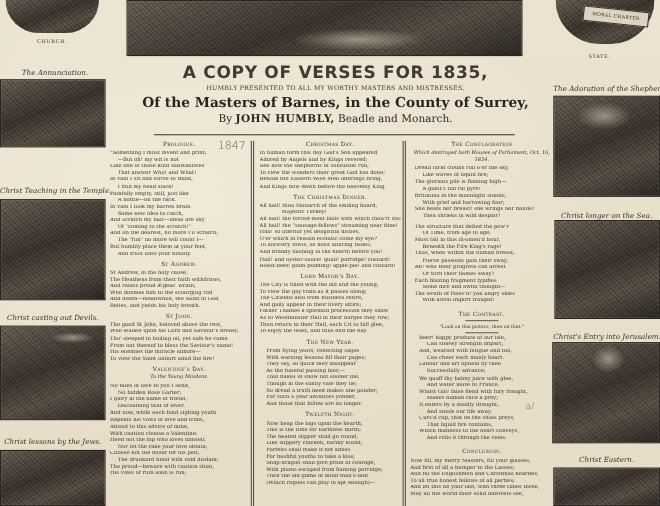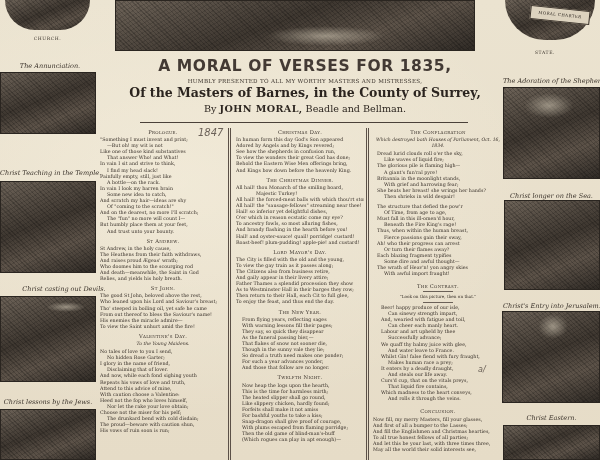--- a/index.html
+++ b/index.html
@@ -78,55 +78,55 @@
     text-align: center; font-size: 5.2px; letter-spacing: 0.3px;
     margin: 3px 0 2px; font-variant: small-caps;
   }
   .col .sub { text-align: center; font-style: italic; font-size: 4.6px; margin-bottom: 2px; }
   .col .line { white-space: nowrap; overflow: hidden; }
   .col .ind { padding-left: 7px; }
   .vrule { position: absolute; width: 1.2px; background: #5b5047; }
   .vrule.double { width: 3px; background: transparent; border-left: 1px solid #5b5047; border-right: 1px solid #5b5047; }
   .pencil {
     position: absolute; font-family: "DejaVu Sans", sans-serif;
-    font-style: italic; font-size: 10px; color: #6b6158; font-weight: 300;
+    font-size: 10px; color: #6b6158; font-weight: 300;
   }
   .small-rule { height: 0.8px; background: #6b6158; width: 30px; margin: 2px auto; }
 </style>
 </head>
 <body>
 
 <div class="sheet"></div>
 
 <div class="woodcut" style="left:5px;top:0;width:85px;height:30px;border-radius:0 0 40px 40px;border:none;"></div>
 <div class="small-caps-caption" style="left:25px;top:36px;width:45px;">CHURCH.</div>
 
 <div class="woodcut" style="left:115px;top:0;width:360px;height:51px;">
   <div class="light" style="left:150px;top:25px;width:120px;height:20px;"></div>
 </div>
 
 <div class="woodcut" style="left:505px;top:0;width:90px;height:40px;border-radius:0 0 40px 40px;border:none;"></div>
 <div style="position:absolute;left:530px;top:8px;width:60px;height:14px;background:#ddd3bf;transform:rotate(6deg);border:1px solid #3a322a;font-size:4px;text-align:center;line-height:12px;letter-spacing:0.4px;">MORAL CHARTER</div>
 <div class="small-caps-caption" style="left:525px;top:50px;width:40px;">STATE.</div>
 
-<div class="title-main">A MORAL OF VERSES FOR 1835,</div>
+<div class="title-main">A COPY OF VERSES FOR 1835,</div>
 <div class="title-sub">HUMBLY PRESENTED TO ALL MY WORTHY MASTERS AND MISTRESSES,</div>
 <div class="title-parish">Of the Masters of Barnes, in the County of Surrey,</div>
 <div class="title-by">
   <span>By</span>
-  <b>JOHN MORAL,</b>
-  <span>Beadle and Bellman.</span>
+  <b>JOHN HUMBLY,</b>
+  <span>Beadle and Monarch.</span>
 </div>
 <div class="rule" style="left:140px;top:122px;width:328px;height:1px;"></div>
 
 <div class="caption" style="left:0;top:62px;width:100px;">The Annunciation.</div>
 <div class="woodcut" style="left:0;top:72px;width:96px;height:62px;"></div>
 <div class="caption" style="left:0;top:169px;width:96px;">Christ Teaching in the Temple.</div>
 <div class="woodcut" style="left:0;top:181px;width:96px;height:92px;"></div>
-<div class="caption" style="left:16px;top:285px;width:96px;font-style:italic;">Christ casting out Devils.</div>
+<div class="caption" style="left:0;top:285px;width:96px;font-style:italic;">Christ casting out Devils.</div>
 <div class="woodcut" style="left:0;top:296px;width:96px;height:86px;">
   <div class="light" style="left:45px;top:5px;width:40px;height:10px;"></div>
 </div>
 <div class="caption" style="left:0;top:398px;width:96px;">Christ lessons by the Jews.</div>
 <div class="woodcut" style="left:0;top:409px;width:96px;height:51px;"></div>
 
 <div class="caption" style="left:503px;top:77px;width:97px;">The Adoration of the Shepherds.</div>
 <div class="woodcut" style="left:503px;top:87px;width:97px;height:92px;">
   <div class="light" style="left:20px;top:5px;width:50px;height:25px;"></div>
 </div>

